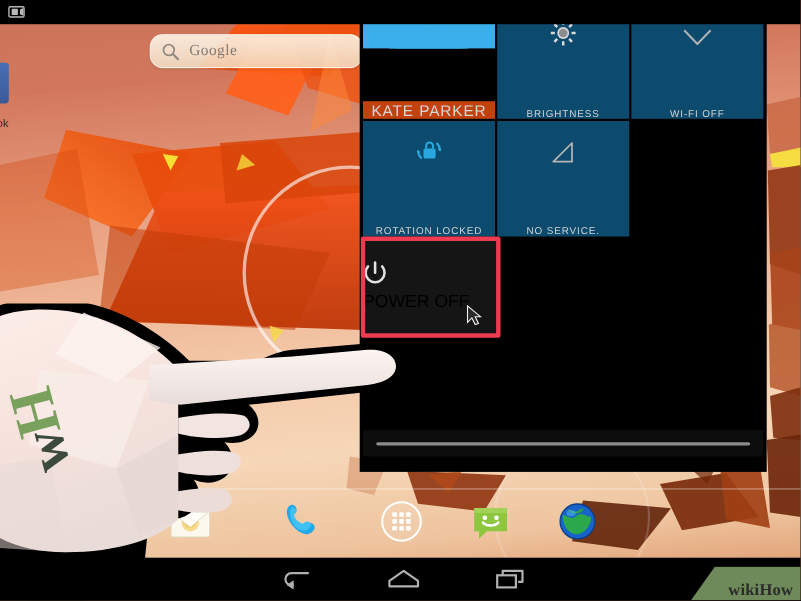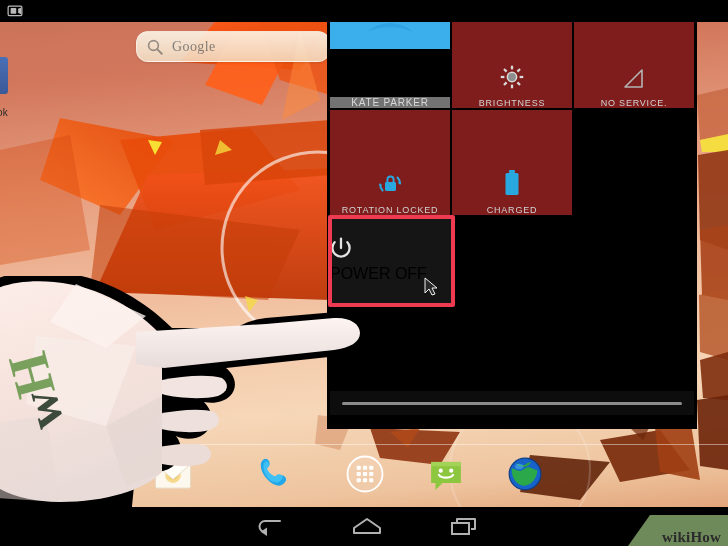--- a/index.html
+++ b/index.html
@@ -78,23 +78,23 @@
     padding:3px 3px 0 3px;
   }
   #tilegrid {
     display:grid;
     grid-template-columns:1fr 1fr 1fr;
     grid-auto-rows:105px;
     gap:2px;
     width:364px;
   }
   .tile {
-    background:#7f1d1d;
+    background:#0c4a6e;
     display:flex; flex-direction:column;
-    align-items:center; justify-content:flex-end;
+    align-items:center; justify-content:space-between;
     position:relative;
   }
   .tile .ticon {
     height:40px; display:flex; align-items:flex-end; justify-content:center;
     margin-bottom:8px;
   }
   .tile .tlabel {
     font-size:9px; color:#d2d2d2;
     letter-spacing:.8px;
     text-transform:uppercase;
@@ -116,23 +116,23 @@
     background:#2fa3e3;
   }
   #user-shoulder {
     position:absolute; left:50%; bottom:-24px;
     width:72px; height:46px; margin-left:-36px;
     border-radius:50% 50% 0 0;
     background:#3bafec;
   }
   #user-name {
     width:100%; height:21px;
-    background:#737373;
+    background:#c2410c;
     display:flex; align-items:center; justify-content:center;
-    font-size:10px; color:#d8d8d8; letter-spacing:.8px;margin-top:48px;
+    font-size:14px; color:#d8d8d8; letter-spacing:.8px;margin-top:48px;
   }
 
   
   #powerrow {
     position:relative;
     width:364px; height:86px;
     margin-top:2px;
     background:#000;
   }
   #tile-power {
@@ -376,53 +376,52 @@
               <line x1="19.4" y1="4.6" x2="17" y2="7"></line>
                 <line x1="7" y1="17" x2="4.6" y2="19.4"></line>
             </g>
             <circle cx="12" cy="12" r="3.6" fill="#8d8d8d"></circle>
           </svg>
         </div>
         <div class="tlabel">BRIGHTNESS</div>
       </div>
 
 
-
       <div class="tile">
         <div class="ticon">
-          <svg width="24" height="22" viewBox="0 0 24 22">
-            <path d="M20 2 L20 19 L3 19 Z" fill="none" stroke="#b4b4b4" stroke-width="1.6" stroke-linejoin="round"></path>
+          <svg width="28" height="22" viewBox="0 0 28 22">
+            <path d="M2 6.5 L14 19 L26 6.5" fill="none" stroke="#b4b4b4" stroke-width="1.7" stroke-linejoin="round"></path>
           </svg>
         </div>
-        <div class="tlabel">NO SERVICE.</div>
+        <div class="tlabel">WI-FI OFF</div>
       </div>
 
       <div class="tile">
         <div class="ticon">
           <svg width="28" height="26" viewBox="0 0 28 26">
             <rect x="9" y="11" width="11" height="9" rx="1.4" fill="#29a8e0"></rect>
             <path d="M11.4 11V8.6a3.1 3.1 0 0 1 6.2 0V11" fill="none" stroke="#29a8e0" stroke-width="1.9"></path>
             <path d="M21.5 6.5a10 10 0 0 1 2.6 6" fill="none" stroke="#29a8e0" stroke-width="2" stroke-linecap="round"></path>
             <polygon points="24.6,12.9 21.9,12.2 23.3,9.9" fill="#29a8e0"></polygon>
             <path d="M6.6 19.5a10 10 0 0 1-2.6-6" fill="none" stroke="#29a8e0" stroke-width="2" stroke-linecap="round"></path>
             <polygon points="3.4,13.1 6.1,13.8 4.7,16.1" fill="#29a8e0"></polygon>
           </svg>
         </div>
         <div class="tlabel">ROTATION LOCKED</div>
       </div>
 
       <div class="tile">
         <div class="ticon">
-          <svg width="18" height="28" viewBox="0 0 18 28">
-            <rect x="6" y="1" width="6" height="3" rx="1" fill="#29a8e0"></rect>
-            <rect x="2.5" y="4" width="13" height="22" rx="1.6" fill="#29a8e0"></rect>
+          <svg width="24" height="22" viewBox="0 0 24 22">
+            <path d="M20 2 L20 19 L3 19 Z" fill="none" stroke="#b4b4b4" stroke-width="1.6" stroke-linejoin="round"></path>
           </svg>
         </div>
-        <div class="tlabel">CHARGED</div>
+        <div class="tlabel">NO SERVICE.</div>
       </div>
+
 
 
     </div>
 
     <div id="powerrow">
       <div id="tile-power">
         <div class="ticon">
           <svg width="22" height="24" viewBox="0 0 22 24">
             <path d="M4.6 5.2a8.6 8.6 0 1 0 12.8 0" fill="none" stroke="#e2e2e2" stroke-width="2.3" stroke-linecap="round"></path>
             <line x1="11" y1="1.6" x2="11" y2="11" stroke="#e2e2e2" stroke-width="2.3" stroke-linecap="round"></line>

